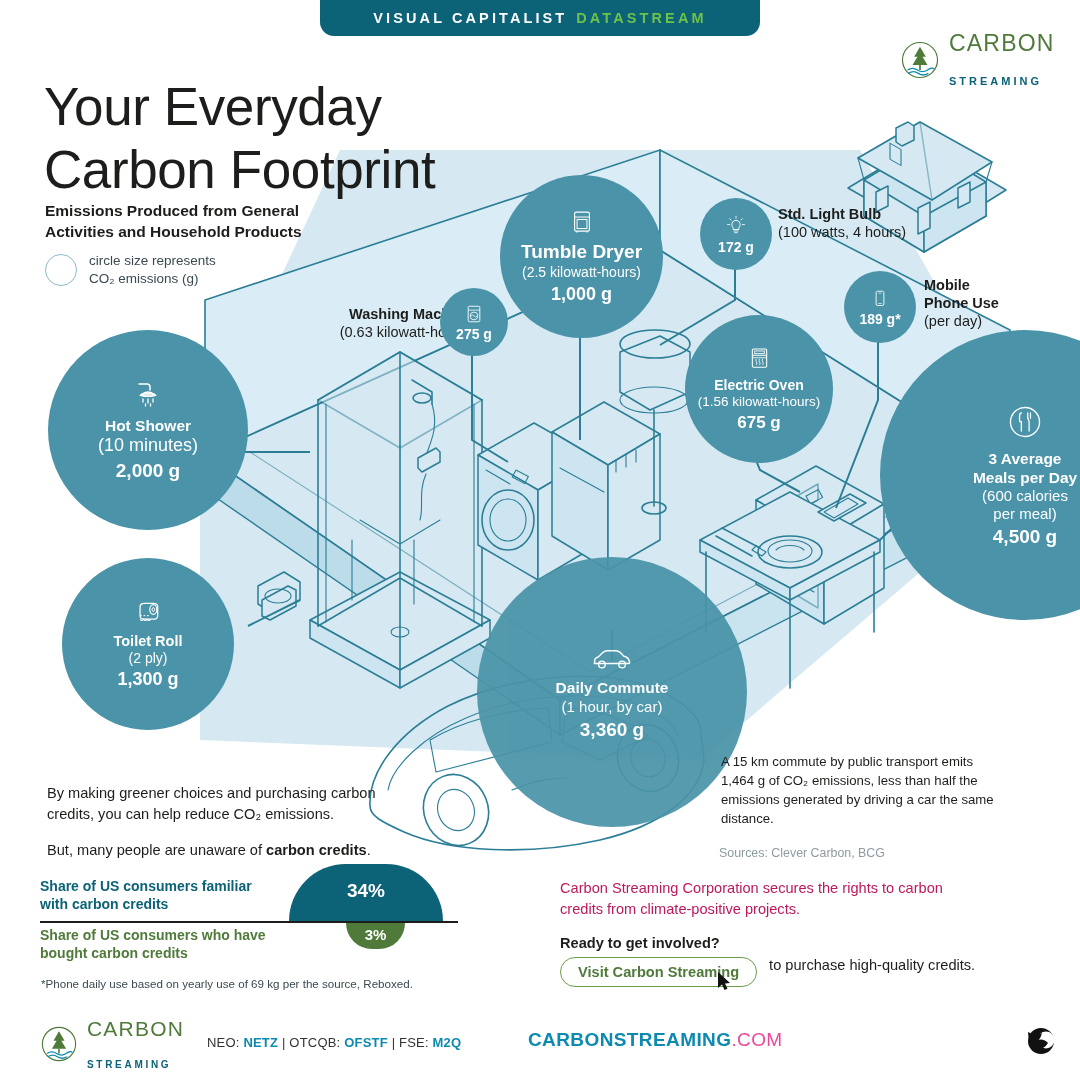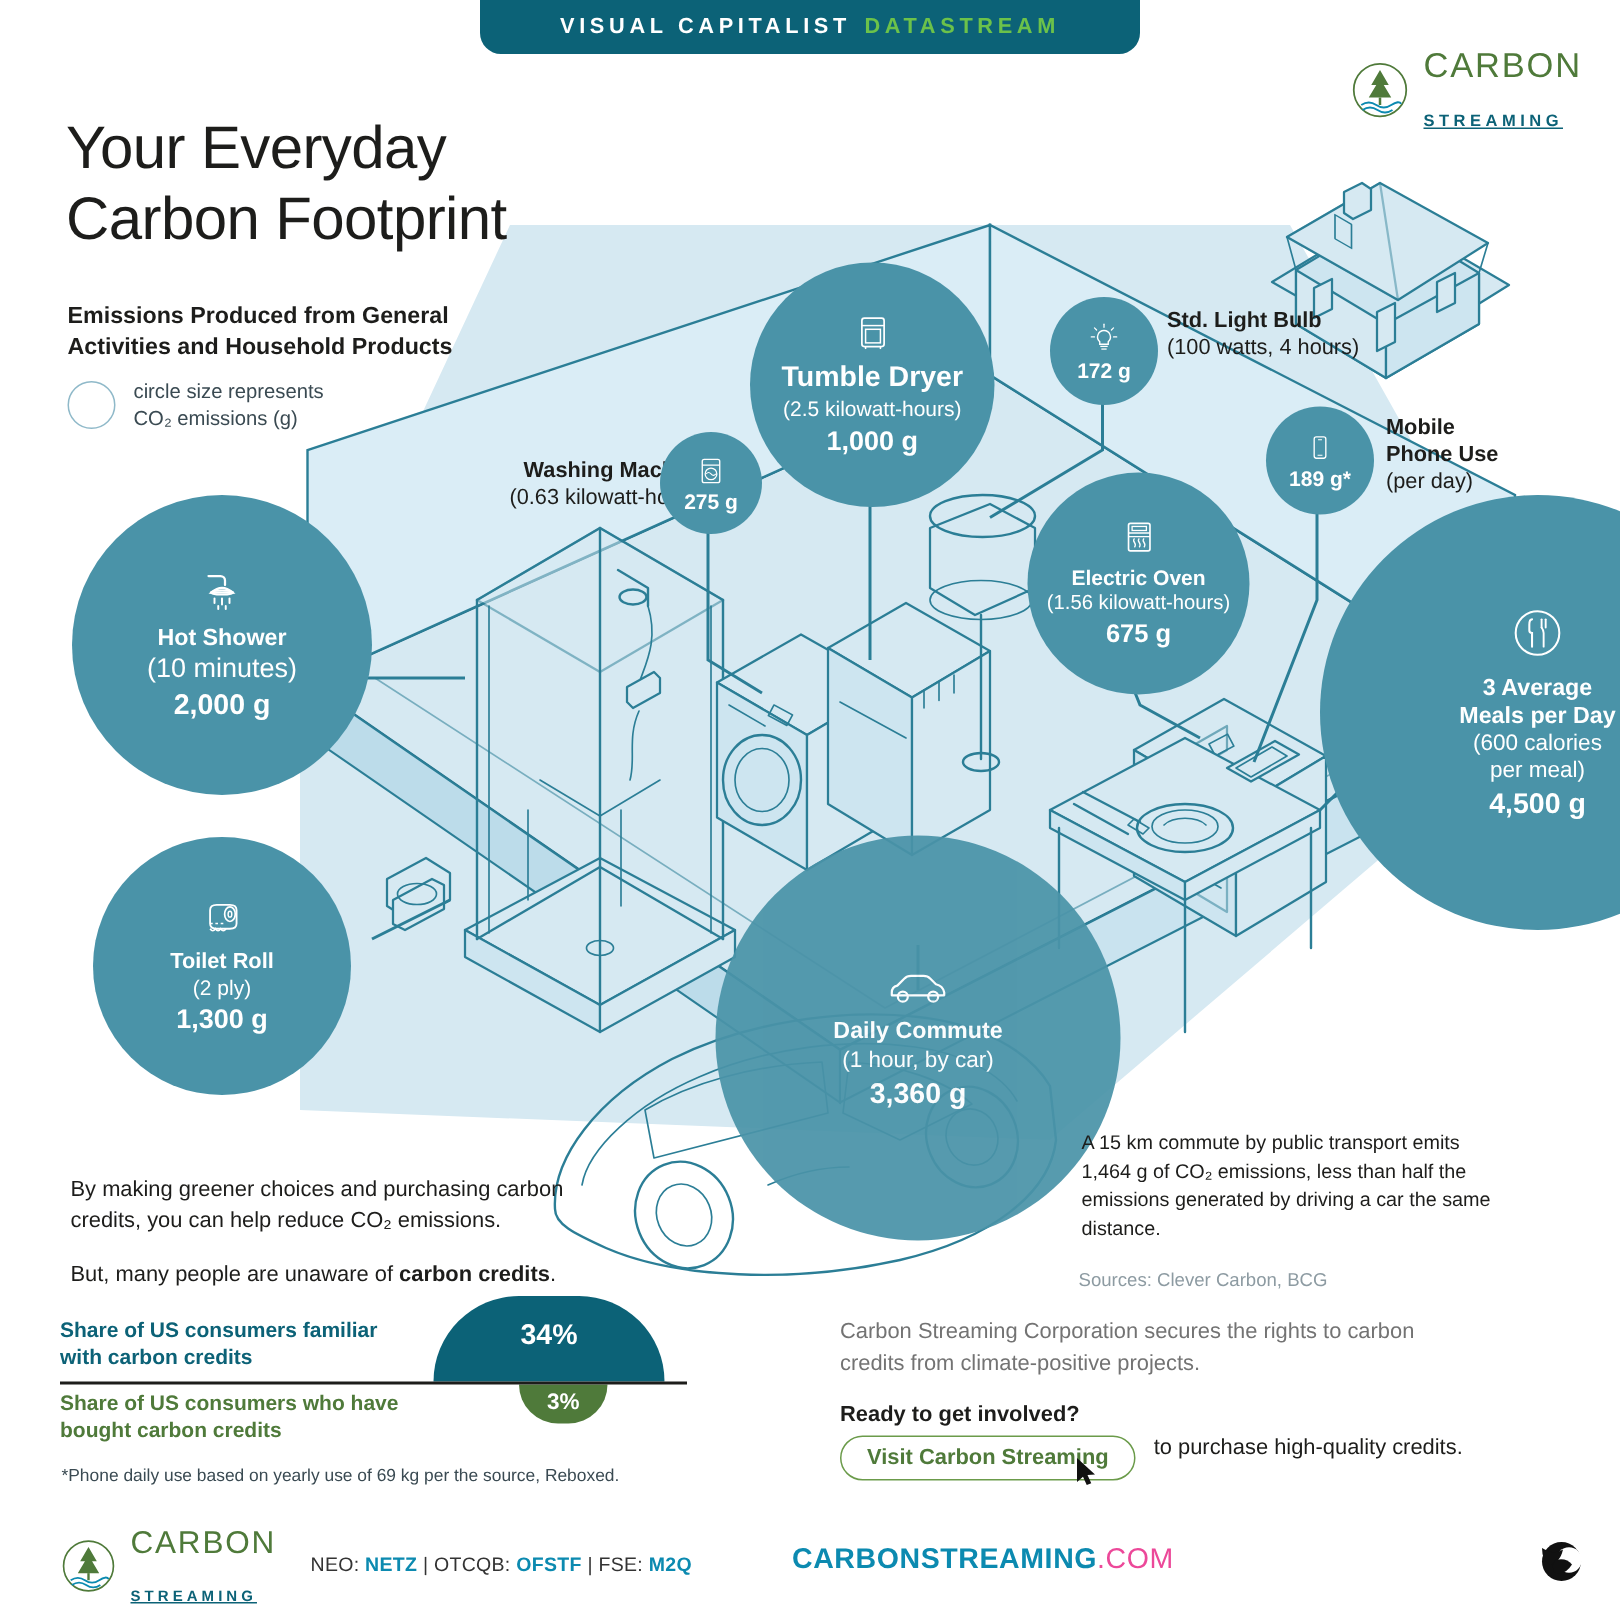--- a/index.html
+++ b/index.html
@@ -23,26 +23,26 @@
   }
   .banner .vc{color:#ffffff;}
   .banner .ds{color:#6cc24a;}
 
   
   .brand{position:absolute;display:flex;align-items:center;gap:9px;}
   .brand-top{left:900px;top:32px;}
   .brand-mark{width:40px;height:40px;flex:0 0 auto;}
   .brand-words{display:flex;flex-direction:column;line-height:1;}
   .brand-carbon{font-size:23px;letter-spacing:1.2px;color:#4f7a3a;font-weight:400;}
-  .brand-streaming{font-size:11px;letter-spacing:3.0px;color:#0c6277;font-weight:bold;margin-top:21px;text-decoration:underline;}
+  .brand-streaming{font-size:11px;letter-spacing:3.0px;color:#0c6277;font-weight:bold;margin-top:21px;}
 
   
   .title{
     position:absolute;left:44px;top:76px;width:520px;
-    font-size:40px;line-height:1.18;font-weight:300;color:#1d1d1b;
+    font-size:53px;line-height:1.18;font-weight:300;color:#1d1d1b;
     letter-spacing:-0.4px;
   }
   .subtitle{
     position:absolute;left:45px;top:200px;width:330px;
     font-size:15.5px;font-weight:bold;line-height:1.38;color:#1d1d1b;
   }
   .legend{position:absolute;left:45px;top:252px;display:flex;align-items:center;gap:12px;}
   .legend-circle{width:30px;height:30px;border-radius:50%;border:1.6px solid #8fb9c9;background:transparent;}
   .legend-text{font-size:13.5px;line-height:1.35;color:#3a4a52;}
 
@@ -85,21 +85,21 @@
   .dome-top-val{position:absolute;left:249px;top:5px;width:154px;text-align:center;color:#fff;font-size:19px;font-weight:bold;}
   .dome-bot-val{position:absolute;left:306px;top:51px;width:59px;text-align:center;color:#fff;font-size:15px;font-weight:bold;}
   .stat-lbl{position:absolute;font-weight:bold;font-size:14px;line-height:1.28;}
   .stat-lbl.a{left:0;top:3px;color:#0c6277;width:240px;}
   .stat-lbl.b{left:0;top:52px;color:#4f7a3a;width:250px;}
   .footnote{position:absolute;left:41px;top:977px;font-size:11.6px;color:#3a4a52;}
 
   
   .note-right{position:absolute;left:721px;top:752px;width:280px;font-size:13.2px;line-height:1.45;color:#1d1d1b;}
   .sources{position:absolute;left:719px;top:846px;font-size:12.4px;color:#8d9ba2;}
-  .cs-copy{position:absolute;left:560px;top:878px;width:400px;font-size:14.6px;line-height:1.45;color:#737373;}
+  .cs-copy{position:absolute;left:560px;top:878px;width:400px;font-size:14.6px;line-height:1.45;color:#be185d;}
   .ready{position:absolute;left:560px;top:935px;font-size:14.6px;font-weight:bold;color:#1d1d1b;}
   .cta-row{position:absolute;left:560px;top:957px;display:flex;align-items:flex-start;gap:12px;}
   .cta-btn{
     border:1.7px solid #6b9b4a;border-radius:18px;padding:6px 17px;
     color:#4f7a3a;font-weight:bold;font-size:14.6px;background:#fff;
   }
   .cta-tail{font-size:14.6px;color:#1d1d1b;}
   .cursor{position:absolute;left:718px;top:972px;}
 
   

